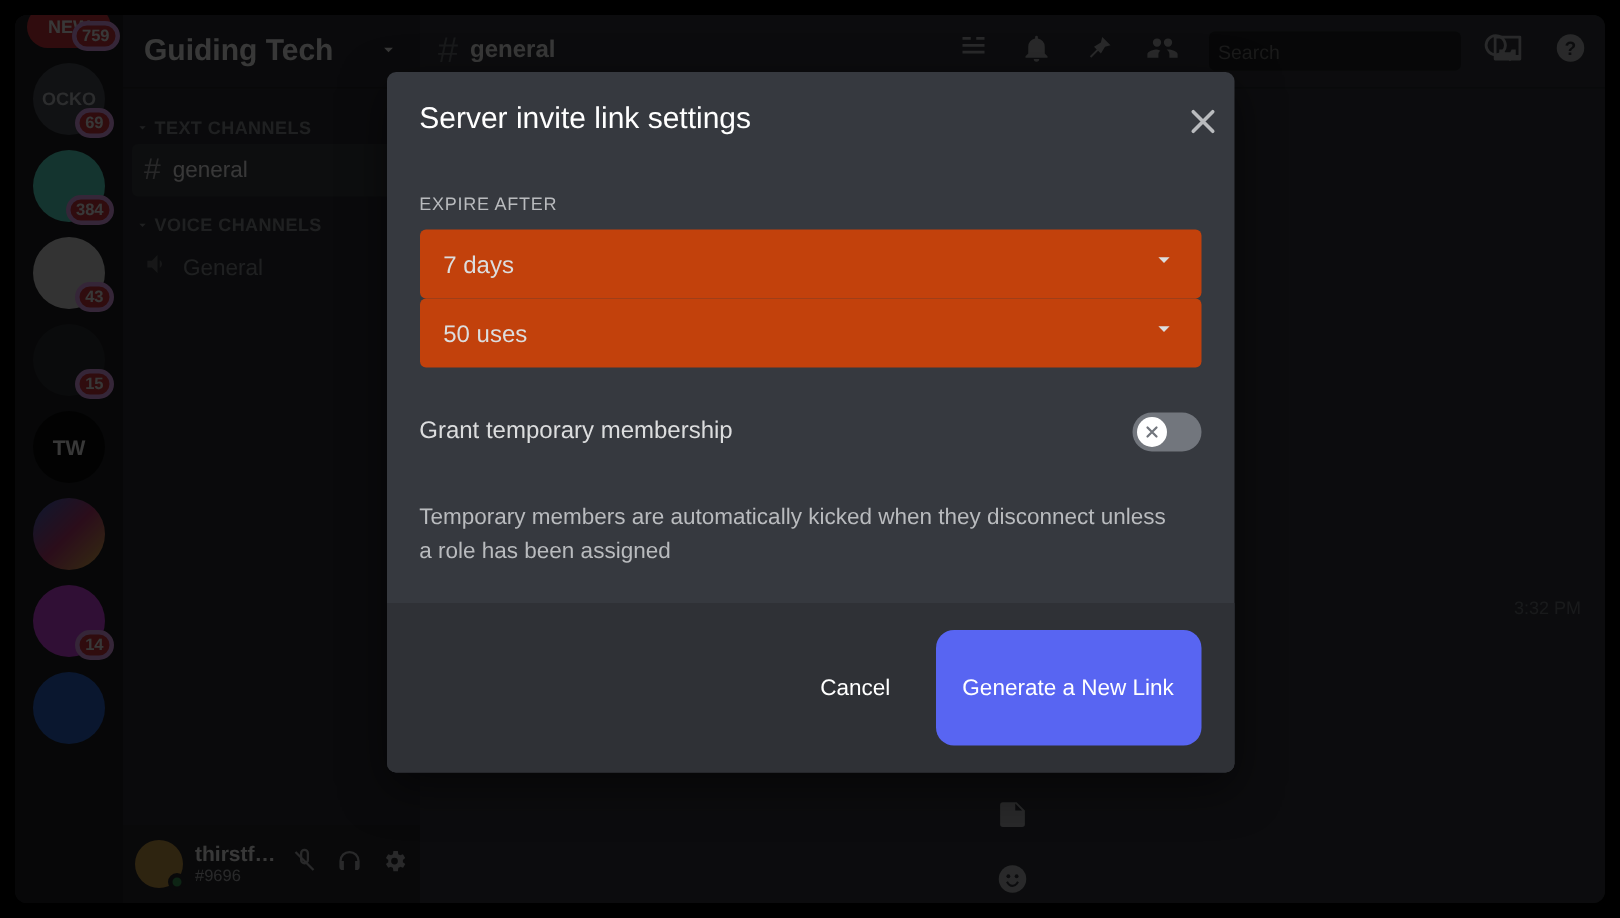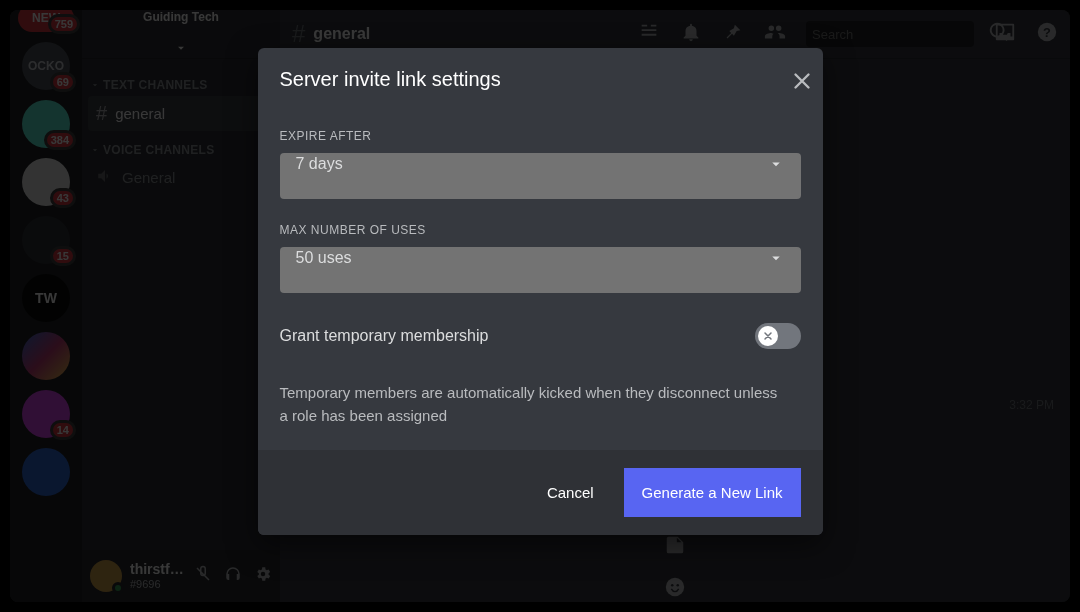--- a/index.html
+++ b/index.html
@@ -31,44 +31,43 @@
     display:flex;align-items:center;justify-content:center;
     color:#dcddde; font-size:11px; font-weight:700; text-align:center;
   }
   .server-pill.new {
     background: #d83a42; color:#fff; font-size:12px;
     border-radius: 14px; height: 28px; width: 56px; margin-top:-6px;
   }
   .count-badge {
     position:absolute; bottom:-2px; right:-6px;
     background:#d83a42; color:#fff;
-    border:3px solid #404040;
+    border:3px solid #f0abfc;
     border-radius:10px; padding:0 4px; min-width:16px;
     font-size:11px; line-height:14px; text-align:right; font-weight:700;
   }
   .sp1{background:#4f535c;color:#c9cbd0;font-size:12px;}
   .sp2{background:#5eead4;}
   .sp3{background:#e8e8e8;}
   .sp4{background:#313338;}
   .sp5{background:#0b0b0b;color:#fff;font-size:14px;}
   .sp6{background:linear-gradient(135deg,#3c6fd6,#c23d79,#f2c94c);}
   .sp7{background:#d946ef;}
   .sp8{background:#2f6ad6;}
 
   
   .channel-sidebar {
     width: 198px;
     background: #2f3136;
     display:flex; flex-direction:column;
   }
   .guild-header {
     height:48px; display:flex; align-items:center; justify-content:space-between;
-    padding:0 14px; color:#fff; font-weight:600; font-size:12px;
+    padding:0 14px; color:#fff; font-weight:600; font-size:20px;
     box-shadow: 0 1px 0 rgba(0,0,0,.2);
-    flex-direction: column;
   }
   .channel-scroll { flex:1; padding:8px 6px; }
   .chan-cat {
     display:flex; align-items:center; gap:3px;
     font-size:12px; font-weight:600; color:#8e9297; letter-spacing:.3px;
     margin:12px 0 4px 2px; text-transform:uppercase;
   }
   .chan-item {
     display:flex; align-items:center; gap:8px;
     padding:6px 8px; border-radius:4px; color:#8e9297; font-size:15px;
@@ -119,35 +118,35 @@
   }
   .modal-head {
     padding:20px 8px 6px 22px; display:flex; align-items:flex-start; justify-content:space-between;
   }
   .modal-title{color:#fff;font-size:20px;font-weight:500;}
   .close-x{color:#b9bbbe;font-size:28px;line-height:20px;cursor:pointer;}
   .modal-body{padding:10px 22px 22px 22px;}
   .sect-label{color:#b9bbbe;font-size:12px;font-weight:400;letter-spacing:.5px;margin:24px 0 10px;text-transform:uppercase;}
   .sect-label.first{margin-top:18px;}
   .select{
-    background:#737373;border-radius:4px;height:46px;display:flex;align-items:flex-start;justify-content:space-between;
-    padding:2px 16px;color:#dcddde;font-size:16px;cursor:pointer;
+    background:#c2410c;border-radius:4px;height:46px;display:flex;align-items:flex-end;justify-content:space-between;
+    padding:12px 16px;color:#dcddde;font-size:16px;cursor:pointer;
   }
   .chev svg{width:18px;height:18px;color:#dcddde;}
   .toggle-row{display:flex;align-items:center;justify-content:space-between;margin-top:30px;}
   .toggle-label{color:#dcddde;font-size:16px;}
   .switch{width:46px;height:26px;border-radius:13px;background:#72767d;position:relative;cursor:pointer;}
   .switch .knob{position:absolute;left:3px;top:3px;width:20px;height:20px;border-radius:50%;background:#fff;display:flex;align-items:center;justify-content:center;color:#72767d;font-size:13px;font-weight:700;}
   .help-text{color:#b9bbbe;font-size:15px;line-height:1.55;margin-top:32px;max-width:500px;}
   .modal-foot{
     background:#2f3136;padding:18px 22px;border-radius:0 0 6px 6px;
     display:flex;justify-content:flex-end;gap:16px;align-items:center;
   }
   .btn-cancel{color:#fff;font-size:15px;background:none;border:none;cursor:pointer;padding:10px 14px;}
-  .btn-primary{background:#5865f2;color:#fff;border:none;border-radius:0;padding:16px 18px;font-size:15px;font-weight:500;cursor:pointer;}
+  .btn-primary{background:#5865f2;color:#fff;border:none;border-radius:12px;padding:30px 18px;font-size:15px;font-weight:500;cursor:pointer;}
 
   svg{fill:currentColor;}
 </style>
 </head>
 <body>
 
 <div class="app">
 
   <div class="server-list">
     <div class="server-pill new">
@@ -306,21 +305,20 @@
     </div>
     <div class="modal-body">
       <div class="sect-label first">EXPIRE AFTER</div>
       <div class="select">
         <span>7 days</span>
         <span class="chev"><svg viewBox="0 0 24 24">
               <path d="M7 10l5 5 5-5z"></path>
             </svg></span>
       </div>
 
-      <div class="sect-label">MAX NUMBER OF USES</div>
       <div class="select">
         <span>50 uses</span>
         <span class="chev"><svg viewBox="0 0 24 24">
               <path d="M7 10l5 5 5-5z"></path>
             </svg></span>
       </div>
 
       <div class="toggle-row">
         <span class="toggle-label">Grant temporary membership</span>
         <div class="switch">

